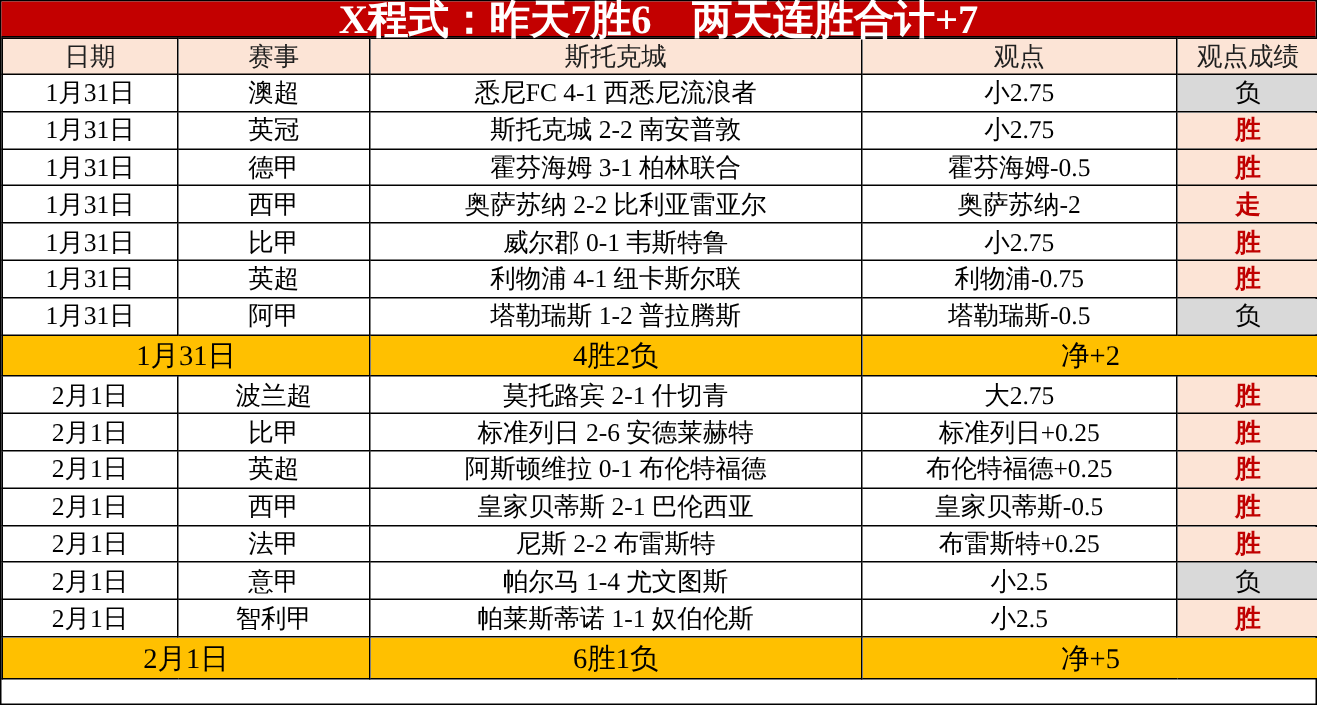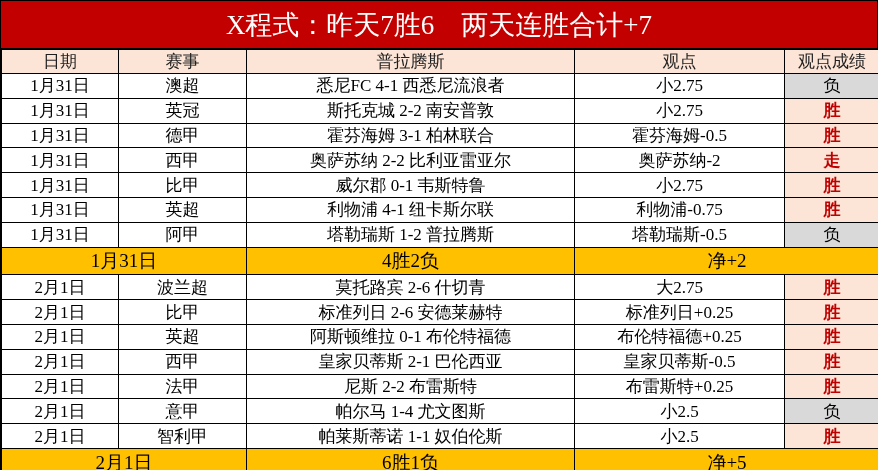--- a/index.html
+++ b/index.html
@@ -15,25 +15,25 @@
   body{
     width:878px;height:470px;
     font-family:"Liberation Serif","DejaVu Serif",serif;
     background:#fff;
   }
   .sheet{
     width:878px;height:470px;
     border:1px solid #000;
   }
   .title-bar{
-    height:48px;
+    height:24px;
     background:var(--title-bg);
     color:var(--title-text);
     display:flex;align-items:center;justify-content:center;
-    font-size:27px;font-weight:normal;
+    font-size:27px;font-weight:bold;
     border-bottom:1px solid #000;
   }
   table{
     width:100%;height:428px;
     border-collapse:collapse;
     table-layout:fixed;
   }
   td,th{
     border:1px solid #000;
     text-align:center;vertical-align:middle;
@@ -73,21 +73,21 @@
       <col style="width:117px">
         <col style="width:128px">
         <col style="width:328px">
         <col style="width:210px">
         <col style="width:95px">
     </colgroup>
     <tbody>
       <tr class="header-row">
         <th>日期</th>
         <th>赛事</th>
-        <th>普拉腾斯</th>
+        <th>斯托克城</th>
         <th>观点</th>
         <th>观点成绩</th>
       </tr>
 
       <tr class="match-row">
         <td>1月31日</td>
         <td>澳超</td>
         <td>悉尼FC 4-1 西悉尼流浪者</td>
         <td>小2.75</td>
         <td class="result loss">负</td>
@@ -137,21 +137,21 @@
 
       <tr class="summary-row">
         <td colspan="2">1月31日</td>
         <td>4胜2负</td>
         <td colspan="2">净+2</td>
       </tr>
 
       <tr class="match-row">
         <td>2月1日</td>
         <td>波兰超</td>
-        <td>莫托路宾 2-6 什切青</td>
+        <td>莫托路宾 2-1 什切青</td>
         <td>大2.75</td>
         <td class="result win">胜</td>
       </tr>
       <tr class="match-row">
         <td>2月1日</td>
         <td>比甲</td>
         <td>标准列日 2-6 安德莱赫特</td>
         <td>标准列日+0.25</td>
         <td class="result win">胜</td>
       </tr>

